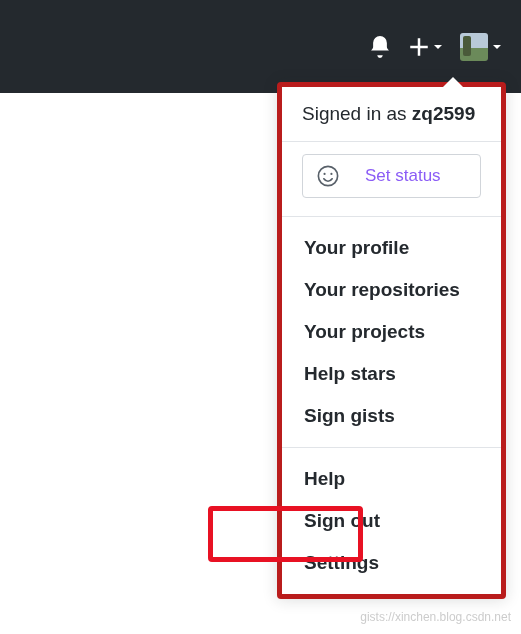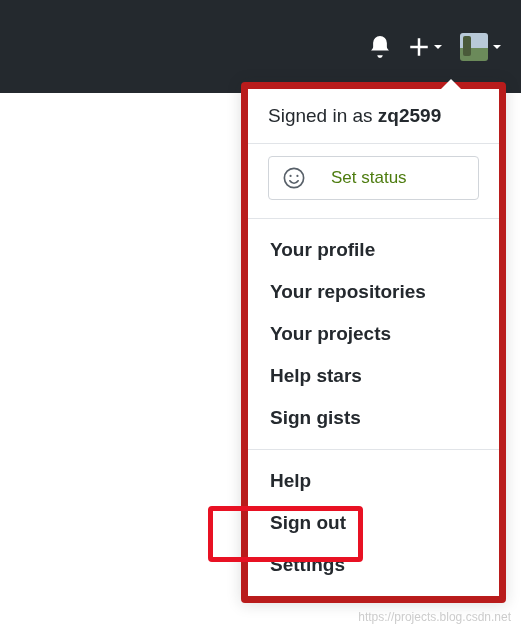--- a/index.html
+++ b/index.html
@@ -59,23 +59,23 @@
       height: 0;
       border-left: 4px solid transparent;
       border-right: 4px solid transparent;
       border-top: 4px solid #fff;
       margin-left: 3px;
     }
     .dropdown {
       position: absolute;
       right: 15px;
       top: 82px;
-      width: 265px;
+      width: 229px;
       background: #fff;
-      border: 7px solid #b91c1c;
+      border: 5px solid #b91c1c;
       border-radius: 4px;
       box-shadow: 0 1px 15px rgba(27,31,35,0.15);
     }
     .dropdown::before {
       content: '';
       position: absolute;
       top: -10px;
       right: 38px;
       width: 0;
       height: 0;
@@ -95,21 +95,21 @@
       border-bottom: 1px solid #e1e4e8;
     }
     .status-btn {
       border: 1px solid #d1d5da;
       border-radius: 4px;
       padding: 10px 14px;
       display: flex;
       align-items: center;
       gap: 26px;
       cursor: pointer;
-      color: #4d7c0f;
+      color: #8b5cf6;
       font-size: 17px;
     }
     .section {
       padding: 10px 0;
       border-bottom: 1px solid #e1e4e8;
     }
     .section:last-child { border-bottom: none; }
     .menu-item {
       padding: 10px 22px;
       font-size: 19px;
@@ -180,13 +180,13 @@
     <a class="menu-item">Sign gists</a>
   </div>
   <div class="section">
     <a class="menu-item">Help</a>
     <a class="menu-item">Sign out</a>
     <a class="menu-item">Settings</a>
   </div>
 </div>
 
 <div class="highlight-box"></div>
-<div class="watermark">https://projects.blog.csdn.net</div>
+<div class="watermark">gists://xinchen.blog.csdn.net</div>
 
 </body></html>

